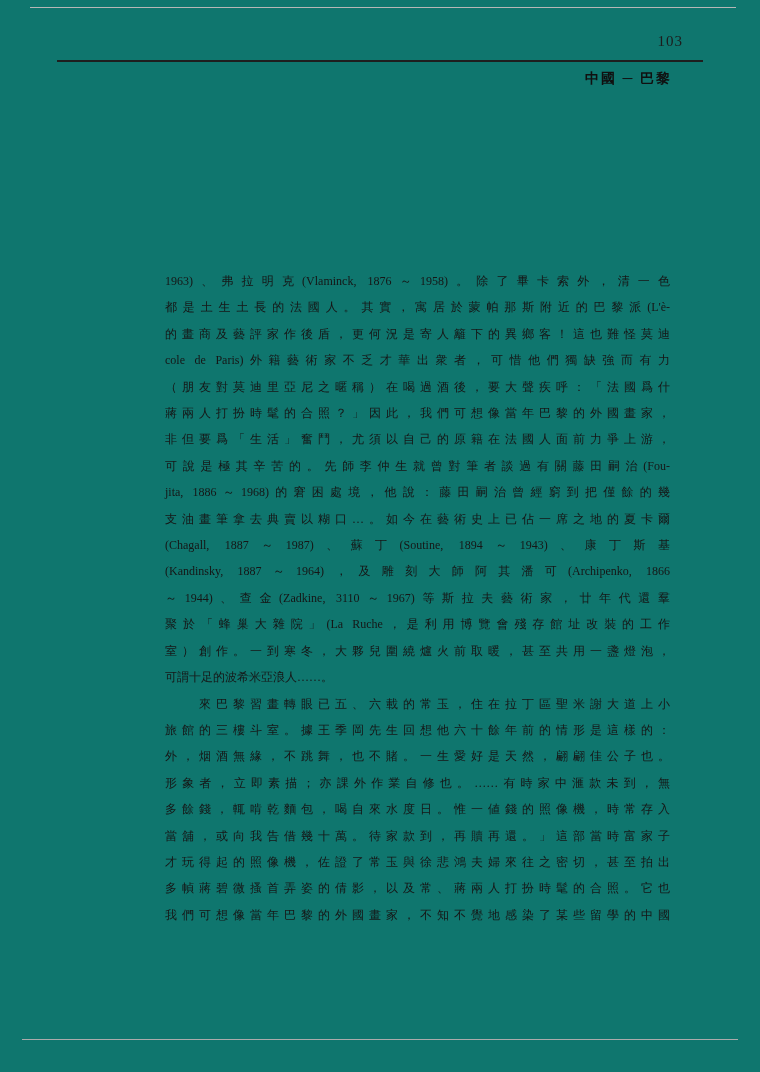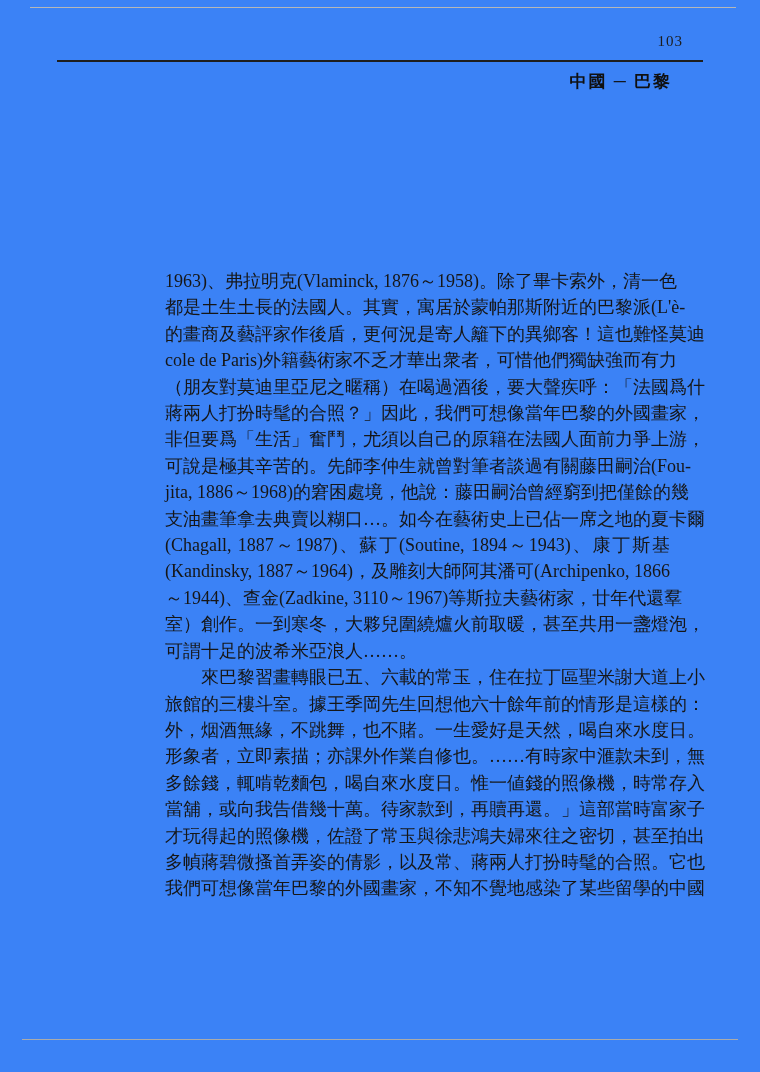--- a/index.html
+++ b/index.html
@@ -4,21 +4,21 @@
 <style>
   html, body {
     margin: 0;
     padding: 0;
     background: #ffffff;
   }
   .page {
     position: relative;
     width: 760px;
     height: 1072px;
-    background: #3b82f6;
+    background: #0f766e;
     overflow: hidden;
     font-family: "Liberation Serif", serif;
     color: #141414;
   }
   .scan-edge {
     position: absolute;
     height: 1px;
     background: #b7b7b7;
   }
   .scan-edge.top {
@@ -45,33 +45,33 @@
     top: 60px;
     left: 57px;
     width: 646px;
     height: 2px;
     background: #1e1e1e;
   }
   .running-header {
     position: absolute;
     top: 70px;
     right: 88px;
-    font-size: 17px;
+    font-size: 14px;
     font-weight: bold;
     letter-spacing: 2px;
     color: #101010;
   }
   .body-text {
     position: absolute;
     left: 165px;
     top: 268px;
     width: 505px;
   }
   .line {
-    font-size: 18px;
+    font-size: 12px;
     line-height: 26.4px;
     white-space: nowrap;
     text-align: justify;
     text-align-last: justify;
     text-justify: inter-character;
     letter-spacing: 0;
     color: #161616;
   }
   .line.short {
     text-align: center;
@@ -98,25 +98,26 @@
     <div class="line">cole de Paris)外籍藝術家不乏才華出衆者，可惜他們獨缺強而有力</div>
     <div class="line">（朋友對莫迪里亞尼之暱稱）在喝過酒後，要大聲疾呼：「法國爲什</div>
     <div class="line">蔣兩人打扮時髦的合照？」因此，我們可想像當年巴黎的外國畫家，</div>
     <div class="line">非但要爲「生活」奮鬥，尤須以自己的原籍在法國人面前力爭上游，</div>
     <div class="line">可說是極其辛苦的。先師李仲生就曾對筆者談過有關藤田嗣治(Fou-</div>
     <div class="line">jita, 1886～1968)的窘困處境，他說：藤田嗣治曾經窮到把僅餘的幾</div>
     <div class="line">支油畫筆拿去典賣以糊口…。如今在藝術史上已佔一席之地的夏卡爾</div>
     <div class="line">(Chagall, 1887～1987)、蘇丁(Soutine, 1894～1943)、康丁斯基</div>
     <div class="line">(Kandinsky, 1887～1964)，及雕刻大師阿其潘可(Archipenko, 1866</div>
     <div class="line">～1944)、查金(Zadkine, 3110～1967)等斯拉夫藝術家，廿年代還羣</div>
+    <div class="line">聚於「蜂巢大雜院」(La Ruche，是利用博覽會殘存館址改裝的工作</div>
     <div class="line">室）創作。一到寒冬，大夥兒圍繞爐火前取暖，甚至共用一盞燈泡，</div>
     <div class="line short">可謂十足的波希米亞浪人……。</div>
     <div class="line">　　來巴黎習畫轉眼已五、六載的常玉，住在拉丁區聖米謝大道上小</div>
     <div class="line">旅館的三樓斗室。據王季岡先生回想他六十餘年前的情形是這樣的：</div>
-    <div class="line">外，烟酒無緣，不跳舞，也不賭。一生愛好是天然，喝自來水度日。</div>
+    <div class="line">外，烟酒無緣，不跳舞，也不賭。一生愛好是天然，翩翩佳公子也。</div>
     <div class="line">形象者，立即素描；亦課外作業自修也。……有時家中滙款未到，無</div>
     <div class="line">多餘錢，輒啃乾麵包，喝自來水度日。惟一値錢的照像機，時常存入</div>
     <div class="line">當舖，或向我告借幾十萬。待家款到，再贖再還。」這部當時富家子</div>
     <div class="line">才玩得起的照像機，佐證了常玉與徐悲鴻夫婦來往之密切，甚至拍出</div>
     <div class="line">多幀蔣碧微搔首弄姿的倩影，以及常、蔣兩人打扮時髦的合照。它也</div>
     <div class="line">我們可想像當年巴黎的外國畫家，不知不覺地感染了某些留學的中國</div>
   </div>
 
   <div class="scan-edge bottom"></div>
 

